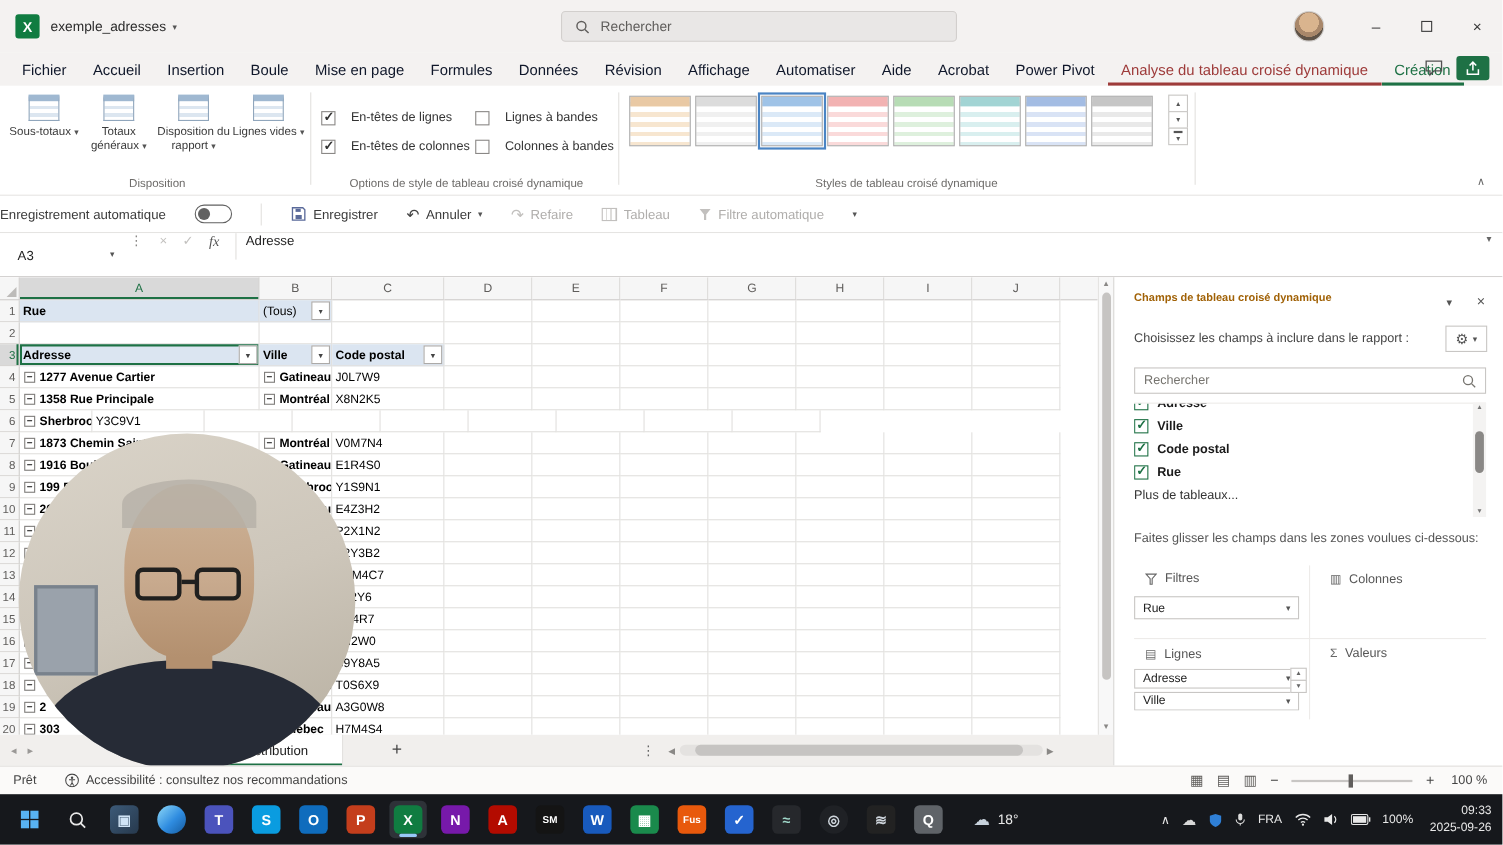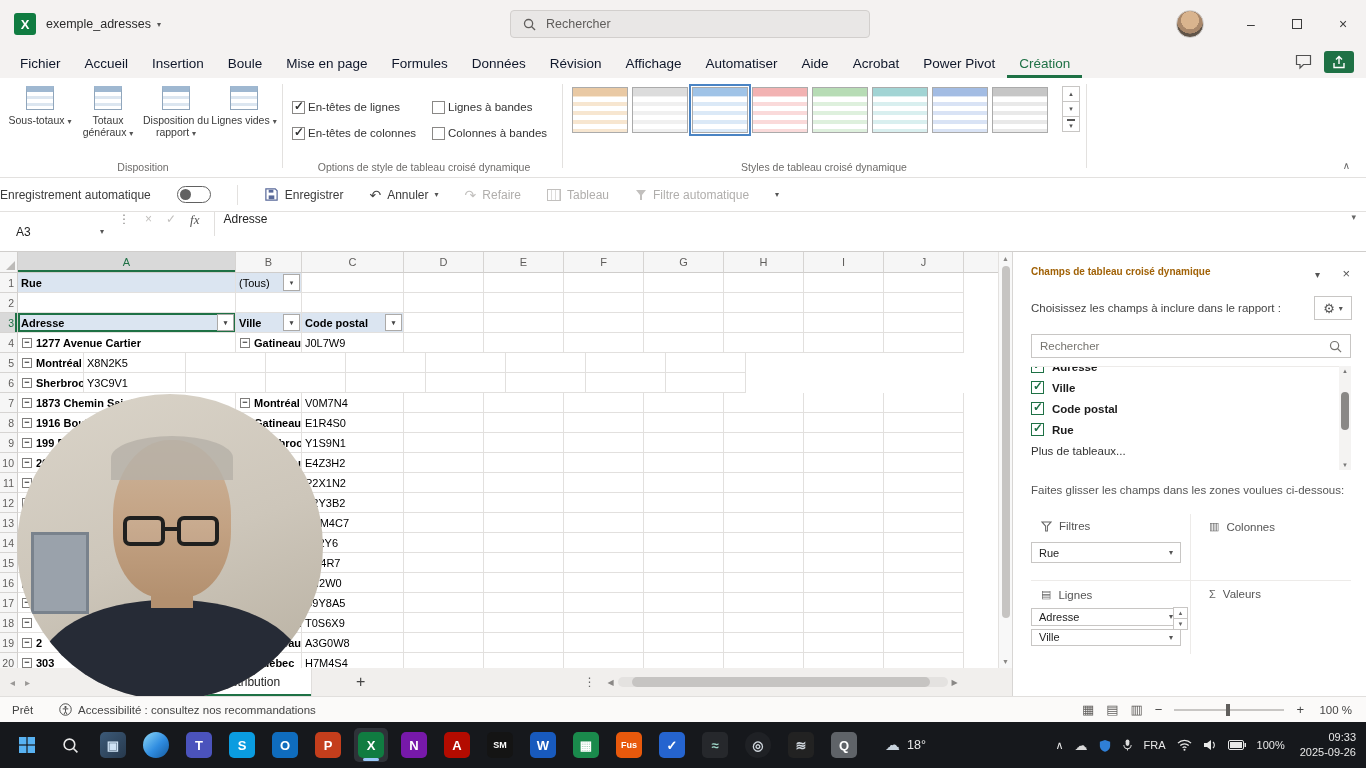--- a/index.html
+++ b/index.html
@@ -30,21 +30,21 @@
 .ribbon{position:absolute;top:78px;left:0;width:100%;height:100px;background:#fff;border-bottom:1px solid #e3e1df}
 .glabel{position:absolute;bottom:4px;left:0;width:100%;text-align:center;font-size:10.5px;color:#6e6c6a}
 .gsep{position:absolute;top:6px;height:84px;width:1px;background:#e3e1df}
 .rg1{position:absolute;left:6px;top:0;width:274px;height:100%}
 .bigbtns{display:flex;padding-top:5px}
 .bigbtn{width:68px;display:flex;flex-direction:column;align-items:center;gap:4px;padding-top:3px}
 .bicon{width:28px;height:24px;border:1px solid #90a6bc;border-top:6px solid #9fb8d1;background:repeating-linear-gradient(180deg,#fff 0 4px,#dce6f0 4px 7px)}
 .blabel{font-size:10.5px;color:#3b3b3b;text-align:center;line-height:1.18}
 .rg2{position:absolute;left:288px;top:0;width:272px;height:100%}
 .checks{display:grid;grid-template-columns:140px 132px;grid-template-rows:26px 26px;grid-auto-flow:column;padding-top:16px;padding-left:4px}
-.rchk{display:flex;align-items:center;gap:3px;font-size:11.5px;color:#333}
+.rchk{display:flex;align-items:center;gap:14px;font-size:11.5px;color:#333}
 .cbox{width:13px;height:13px;border:1px solid #8a8886;background:#fff;position:relative;flex:none}
 .cbox.on::after{content:"✓";position:absolute;left:1px;top:-3px;font-size:12px;color:#333;font-weight:bold}
 .rg3{position:absolute;left:566px;top:0;width:516px;height:100%}
 .gallery{display:flex;gap:4px;padding:9px 0 0 6px}
 .thumb{width:56px;height:46px;border:1px solid #ababab;background:linear-gradient(var(--h) 0 8px,rgba(0,0,0,0) 8px),repeating-linear-gradient(180deg,#fff 0 5px,var(--r) 5px 9px)}
 .thumb.sel{outline:2px solid #4a84c4;outline-offset:1px}
 .gstrip{position:absolute;right:2px;top:9px;display:flex;flex-direction:column}
 .gsbtn{width:18px;height:16px;border:1px solid #c8c6c4;background:#fff;color:#555;font-size:7px;display:flex;flex-direction:column;align-items:center;justify-content:center;margin-top:-1px}
 .gsbtn .bar{width:8px;height:2px;background:#555;margin-bottom:1px}
 .rcollapse{position:absolute;right:16px;bottom:6px;color:#666;font-size:10px}
@@ -236,20 +236,21 @@
       <div class="tab">Affichage</div>
 
       <div class="tab">Automatiser</div>
 
       <div class="tab">Aide</div>
 
       <div class="tab">Acrobat</div>
 
       <div class="tab">Power Pivot</div>
 
+      <div class="tab contextual">Analyse du tableau croisé dynamique</div>
 
       <div class="tab active">Création</div>
     </div>
   <div class="tabrow-right">
     <svg width="17" height="16" viewBox="0 0 17 16">
         <path d="M1.5 1.5h14v9h-7L5 14v-3.5H1.5Z" fill="none" stroke="#515151" stroke-width="1.2"></path>
       </svg>
     <div class="sharebtn">
       <svg width="14" height="14" viewBox="0 0 14 14">
           <path d="M7 9V2M4 4.5 7 1.5l3 3" stroke="#fff" stroke-width="1.4" fill="none"></path>
@@ -474,20 +475,24 @@
           <div class="c cwX"></div>
           <div class="c cwX"></div>
           <div class="c cwX"></div>
           <div class="c cwX"></div>
           <div class="c cwX"></div>
           <div class="c cwX"></div>
         </div>
 
         <div class="row">
           <div class="rn">5</div>
+          <div class="c cwA bold">
+            <span class="minus"></span>
+            <span>1358 Rue Principale</span>
+          </div>
           <div class="c cwB bold">
             <span class="minus"></span>
             <span>Montréal</span>
           </div>
           <div class="c cwC">X8N2K5</div>
           <div class="c cwX"></div>
           <div class="c cwX"></div>
           <div class="c cwX"></div>
           <div class="c cwX"></div>
           <div class="c cwX"></div>

